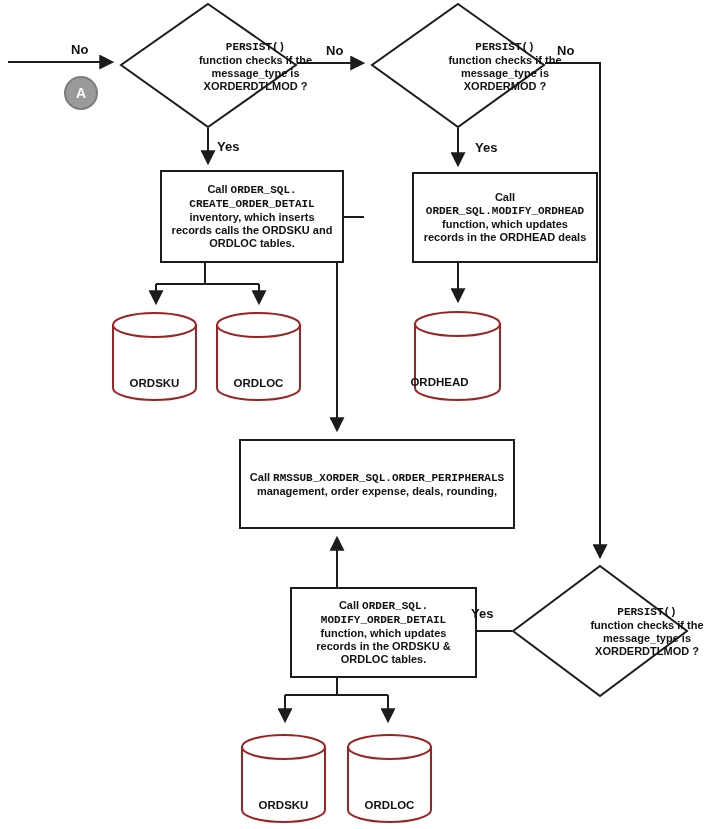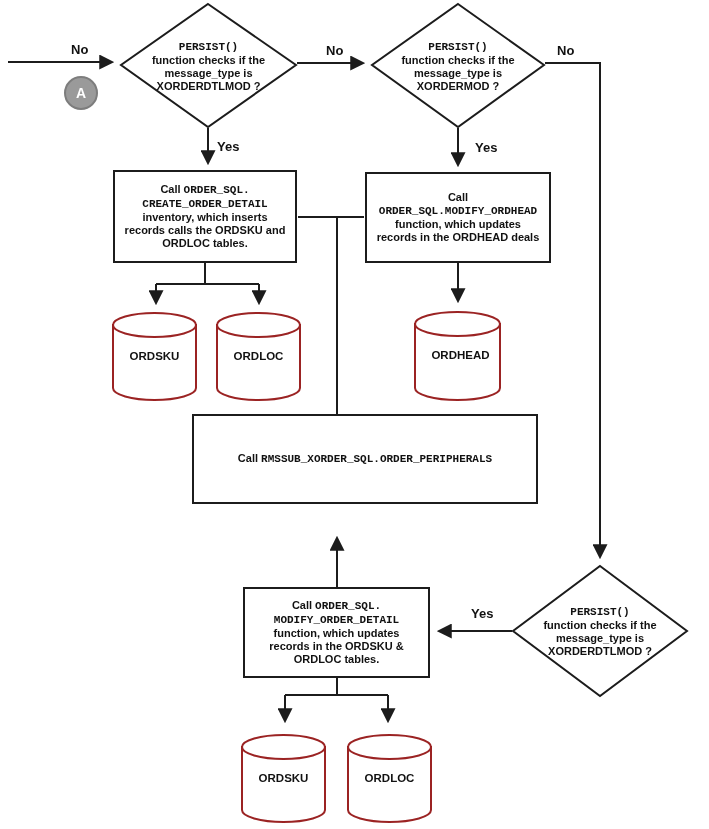--- a/index.html
+++ b/index.html
@@ -10,26 +10,26 @@
     overflow:hidden;
   }
   #flow-svg { position:absolute; left:0; top:0; }
   .conn { fill:none; stroke:var(--line,#1c1c1c); stroke-width:2; }
   .arrhead { fill:var(--line,#1c1c1c); }
   .diamond { fill:#ffffff; stroke:var(--line,#1c1c1c); stroke-width:2; }
   .cyl { fill:#ffffff; stroke:var(--cylinder-stroke,#9b2323); stroke-width:2; }
   .node {
     position:absolute; display:flex; flex-direction:column;
     justify-content:center; align-items:center; text-align:center;
-    font-size:11px; font-weight:bold; line-height:13px;
+    font-size:11px; font-weight:bold; line-height:13px;margin-left:47px;
   }
   .box { border:2px solid var(--box-border,#1c1c1c); background:#fff; padding:2px; }
   .mono { font-family:"Liberation Mono", monospace; font-size:11px; }
   .lbl { position:absolute; font-size:13px; font-weight:bold; }
-  .cyl-label { position:absolute; text-align:center; font-size:11.5px; font-weight:bold; }
+  .cyl-label { position:absolute; text-align:center; font-size:11.5px; font-weight:bold;margin-top:27px; }
   #circle-a {
     position:absolute; left:64px; top:76px; width:34px; height:34px;
     border-radius:50%; background:var(--circle-fill,#9a9a9a);
     border:2px solid var(--circle-border,#7d7d7d); color:#fff;
     display:flex; align-items:center; justify-content:center;
     font-weight:bold; font-size:14px;
   }
 </style>
 </head>
 <body>
@@ -117,34 +117,35 @@
       <div><span>inventory, which inserts</span></div>
       <div><span>records calls the ORDSKU and</span></div>
       <div><span>ORDLOC tables.</span></div>
     </div>
   <div class="node box" style="left:365px;top:172px;width:186px;height:91px;">
       <div><span>Call</span></div>
       <div><span class="mono">ORDER_SQL.MODIFY_ORDHEAD</span></div>
       <div><span>function, which updates</span></div>
       <div><span>records in the ORDHEAD deals</span></div>
     </div>
-  <div class="node box" style="left:192px;top:414px;width:346px;height:90px;">
+  <div class="node box" style="left:192px;top:439px;width:276px;height:90px;">
       <div><span>Call </span><span class="mono">RMSSUB_XORDER_SQL.ORDER_PERIPHERALS</span></div>
+      <div><span>management, order expense, deals, rounding,</span></div>
     </div>
   <div class="node box" style="left:243px;top:587px;width:187px;height:91px;">
       <div><span>Call </span><span class="mono">ORDER_SQL.</span></div>
       <div><span class="mono">MODIFY_ORDER_DETAIL</span></div>
       <div><span>function, which updates</span></div>
       <div><span>records in the ORDSKU &amp;</span></div>
       <div><span>ORDLOC tables.</span></div>
     </div>
 
   <div class="cyl-label" style="left:113px;top:350px;width:83px;">ORDSKU</div>
   <div class="cyl-label" style="left:217px;top:350px;width:83px;">ORDLOC</div>
-  <div class="cyl-label" style="left:415px;top:349px;width:91px;">ORDHEAD</div>
+  <div class="cyl-label" style="left:394px;top:349px;width:91px;">ORDHEAD</div>
   <div class="cyl-label" style="left:242px;top:772px;width:83px;">ORDSKU</div>
   <div class="cyl-label" style="left:348px;top:772px;width:83px;">ORDLOC</div>
 
   <div class="lbl" style="left:71px;top:42px;">No</div>
   <div class="lbl" style="left:326px;top:43px;">No</div>
   <div class="lbl" style="left:557px;top:43px;">No</div>
   <div class="lbl" style="left:217px;top:139px;">Yes</div>
   <div class="lbl" style="left:475px;top:140px;">Yes</div>
   <div class="lbl" style="left:471px;top:606px;">Yes</div>
 

